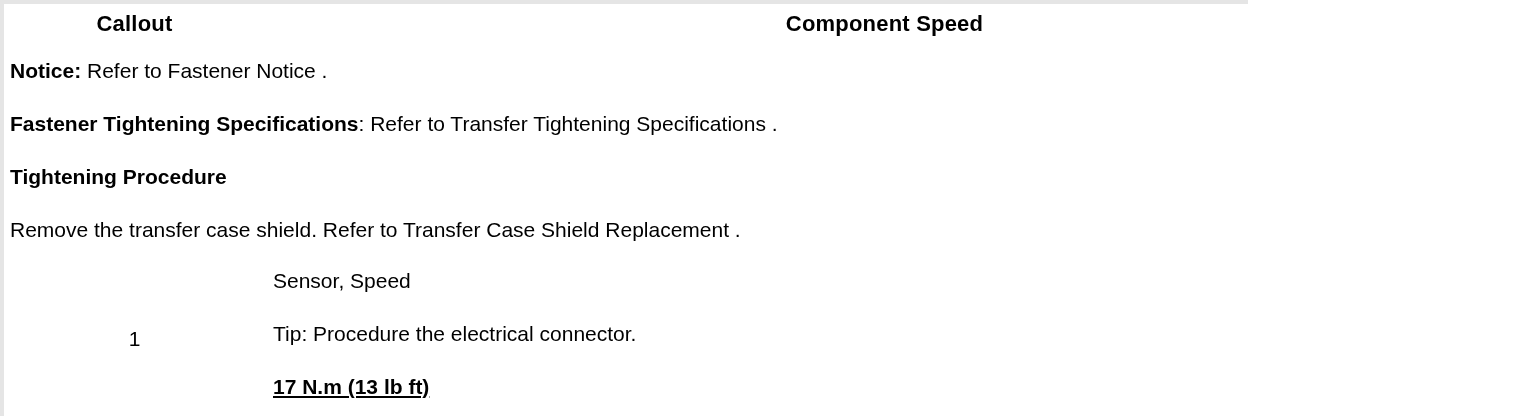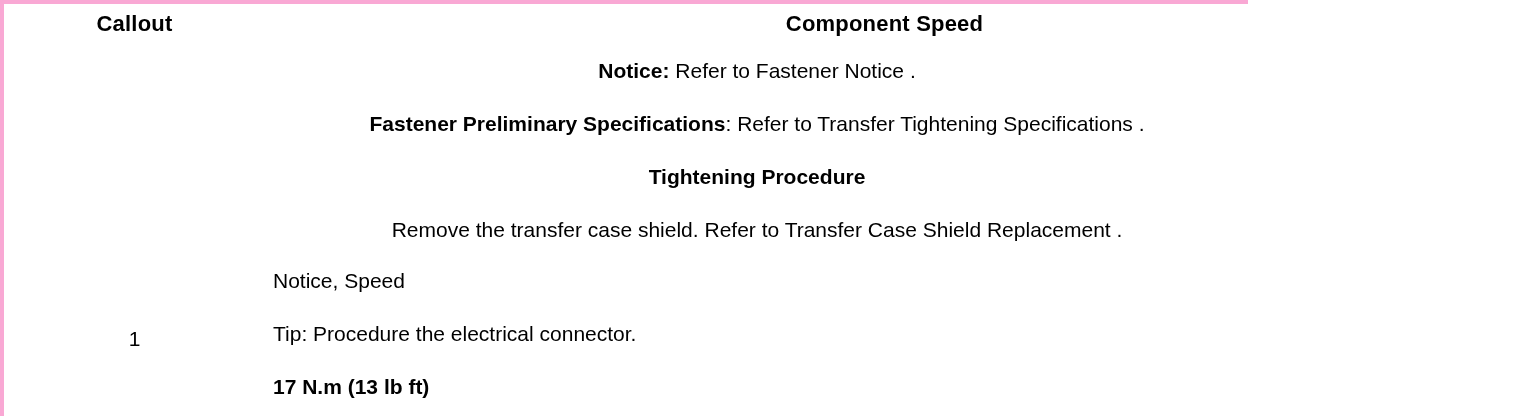--- a/index.html
+++ b/index.html
@@ -12,21 +12,21 @@
     height: 416px;
     font-family: "Liberation Sans", sans-serif;
     color: #000000;
     overflow: hidden;
   }
 
   .sheet {
     position: relative;
     width: 1248px;
     height: 416px;
-    background: #f9a8d4;
+    background: #e5e5e5;
   }
 
   
   .proc-table {
     position: absolute;
     left: 4px;
     top: 4px;
     width: 1500px;
     border-collapse: collapse;
     table-layout: fixed;
@@ -58,21 +58,20 @@
     font-size: 22px;
     font-weight: bold;
     letter-spacing: 0.2px;
     padding: 2px 0 6px 0;
   }
 
   
   .notice-cell {
     padding: 10px 0 10px 6px;
     vertical-align: top;
-    text-align: center;
   }
   .note-line {
     font-size: 21px;
     line-height: 25px;
     margin: 0 0 28px 0;
     white-space: nowrap;
   }
   .note-line:last-child { margin-bottom: 6px; }
   .note-line .lead { font-weight: bold; }
 
@@ -87,21 +86,21 @@
     padding: 10px 0 8px 8px;
     vertical-align: top;
     height: 144px;
   }
   .detail-line {
     font-size: 21px;
     line-height: 25px;
     margin: 0 0 28px 0;
     white-space: nowrap;
   }
-  .detail-line:last-child { margin-bottom: 1px; }
+  .detail-line:last-child { margin-bottom: 1px; text-decoration: underline; }
   .detail-line .lead { font-weight: normal; }
   .detail-line.torque { font-weight: bold; }
 </style>
 </head>
 <body>
 
 <div class="sheet">
 
   <table class="proc-table">
     <tbody>
@@ -109,35 +108,35 @@
       <tr>
         <th class="hdr-cell col-callout frame-top frame-left rule-thin-r rule-heavy-b">Callout</th>
         <th class="hdr-cell frame-top frame-right rule-heavy-b">Component Speed</th>
       </tr>
 
       <tr>
         <td class="notice-cell frame-left frame-right rule-heavy-b" colspan="2">
 
           <p class="note-line"><span class="lead">Notice:</span><span> Refer to Fastener Notice .</span></p>
 
-          <p class="note-line"><span class="lead">Fastener Preliminary Specifications</span><span>:</span><span> Refer to Transfer Tightening Specifications .</span></p>
+          <p class="note-line"><span class="lead">Fastener Tightening Specifications</span><span>:</span><span> Refer to Transfer Tightening Specifications .</span></p>
 
           <p class="note-line"><span class="lead">Tightening Procedure</span></p>
 
           <p class="note-line"><span>Remove the transfer case shield. Refer to Transfer Case Shield Replacement .</span></p>
 
         </td>
       </tr>
 
       <tr>
         <td class="callout-cell col-callout frame-left rule-thin-r frame-bottom">1</td>
 
         <td class="detail-cell frame-right frame-bottom">
 
-          <p class="detail-line">Notice, Speed</p>
+          <p class="detail-line">Sensor, Speed</p>
 
           <p class="detail-line"><span class="lead">Tip</span><span>:</span><span> Procedure the electrical connector.</span></p>
 
           <p class="detail-line torque">17 N.m (13 lb ft)</p>
 
         </td>
       </tr>
 
     </tbody>
   </table>

